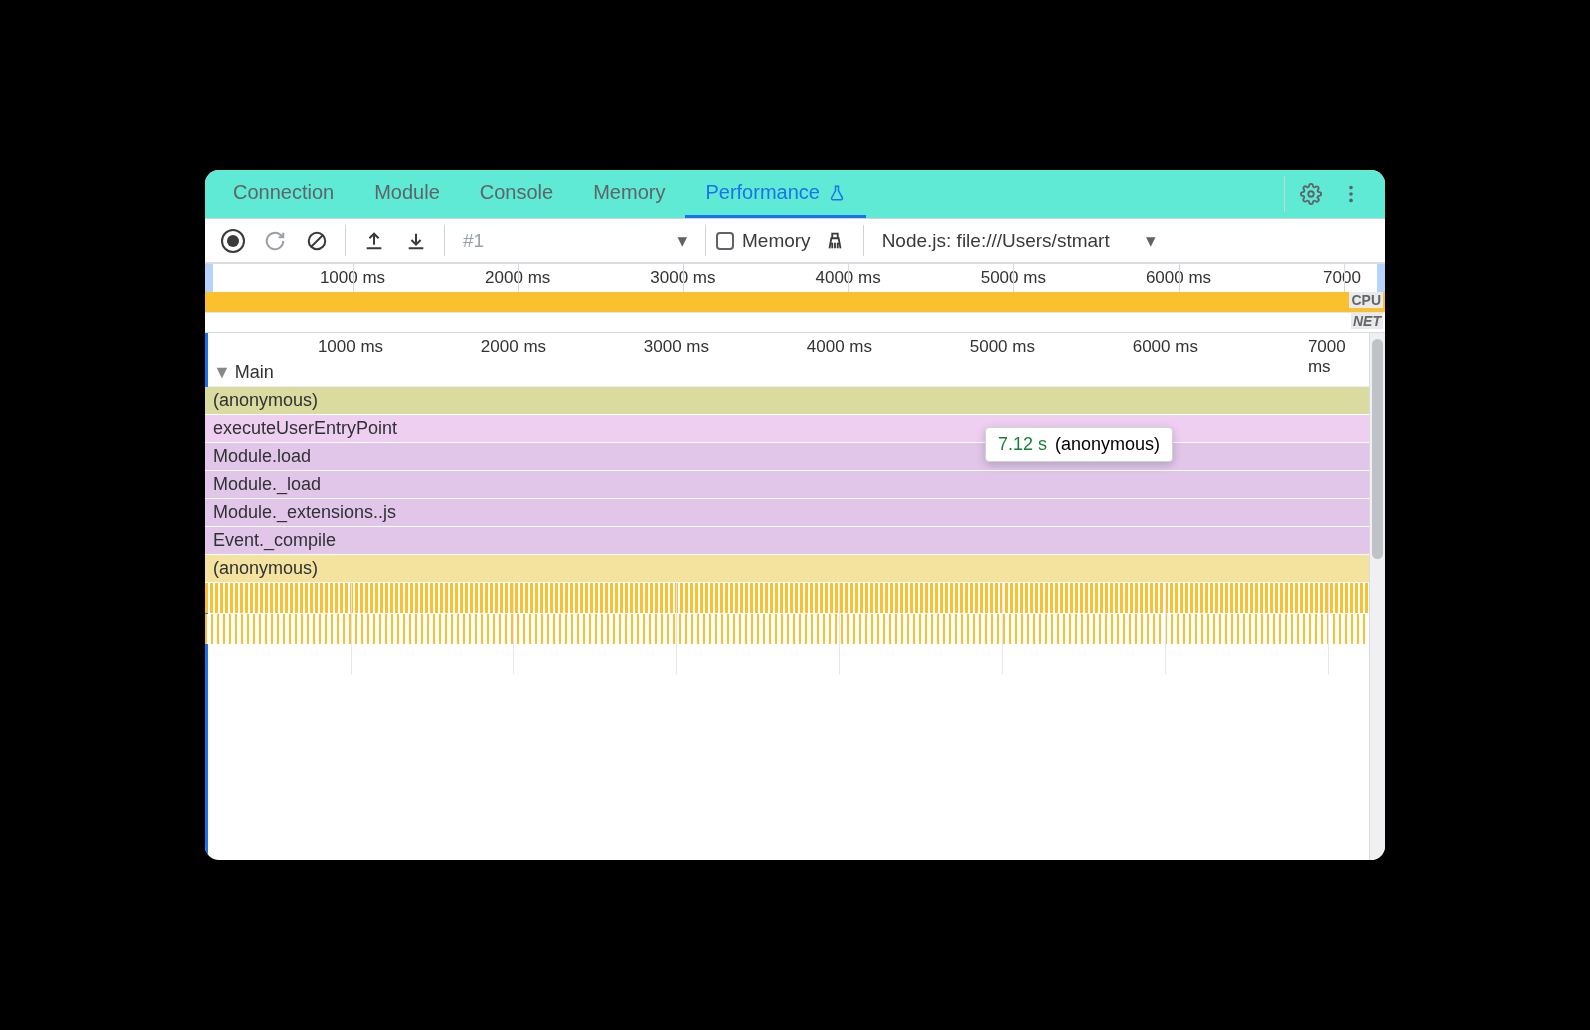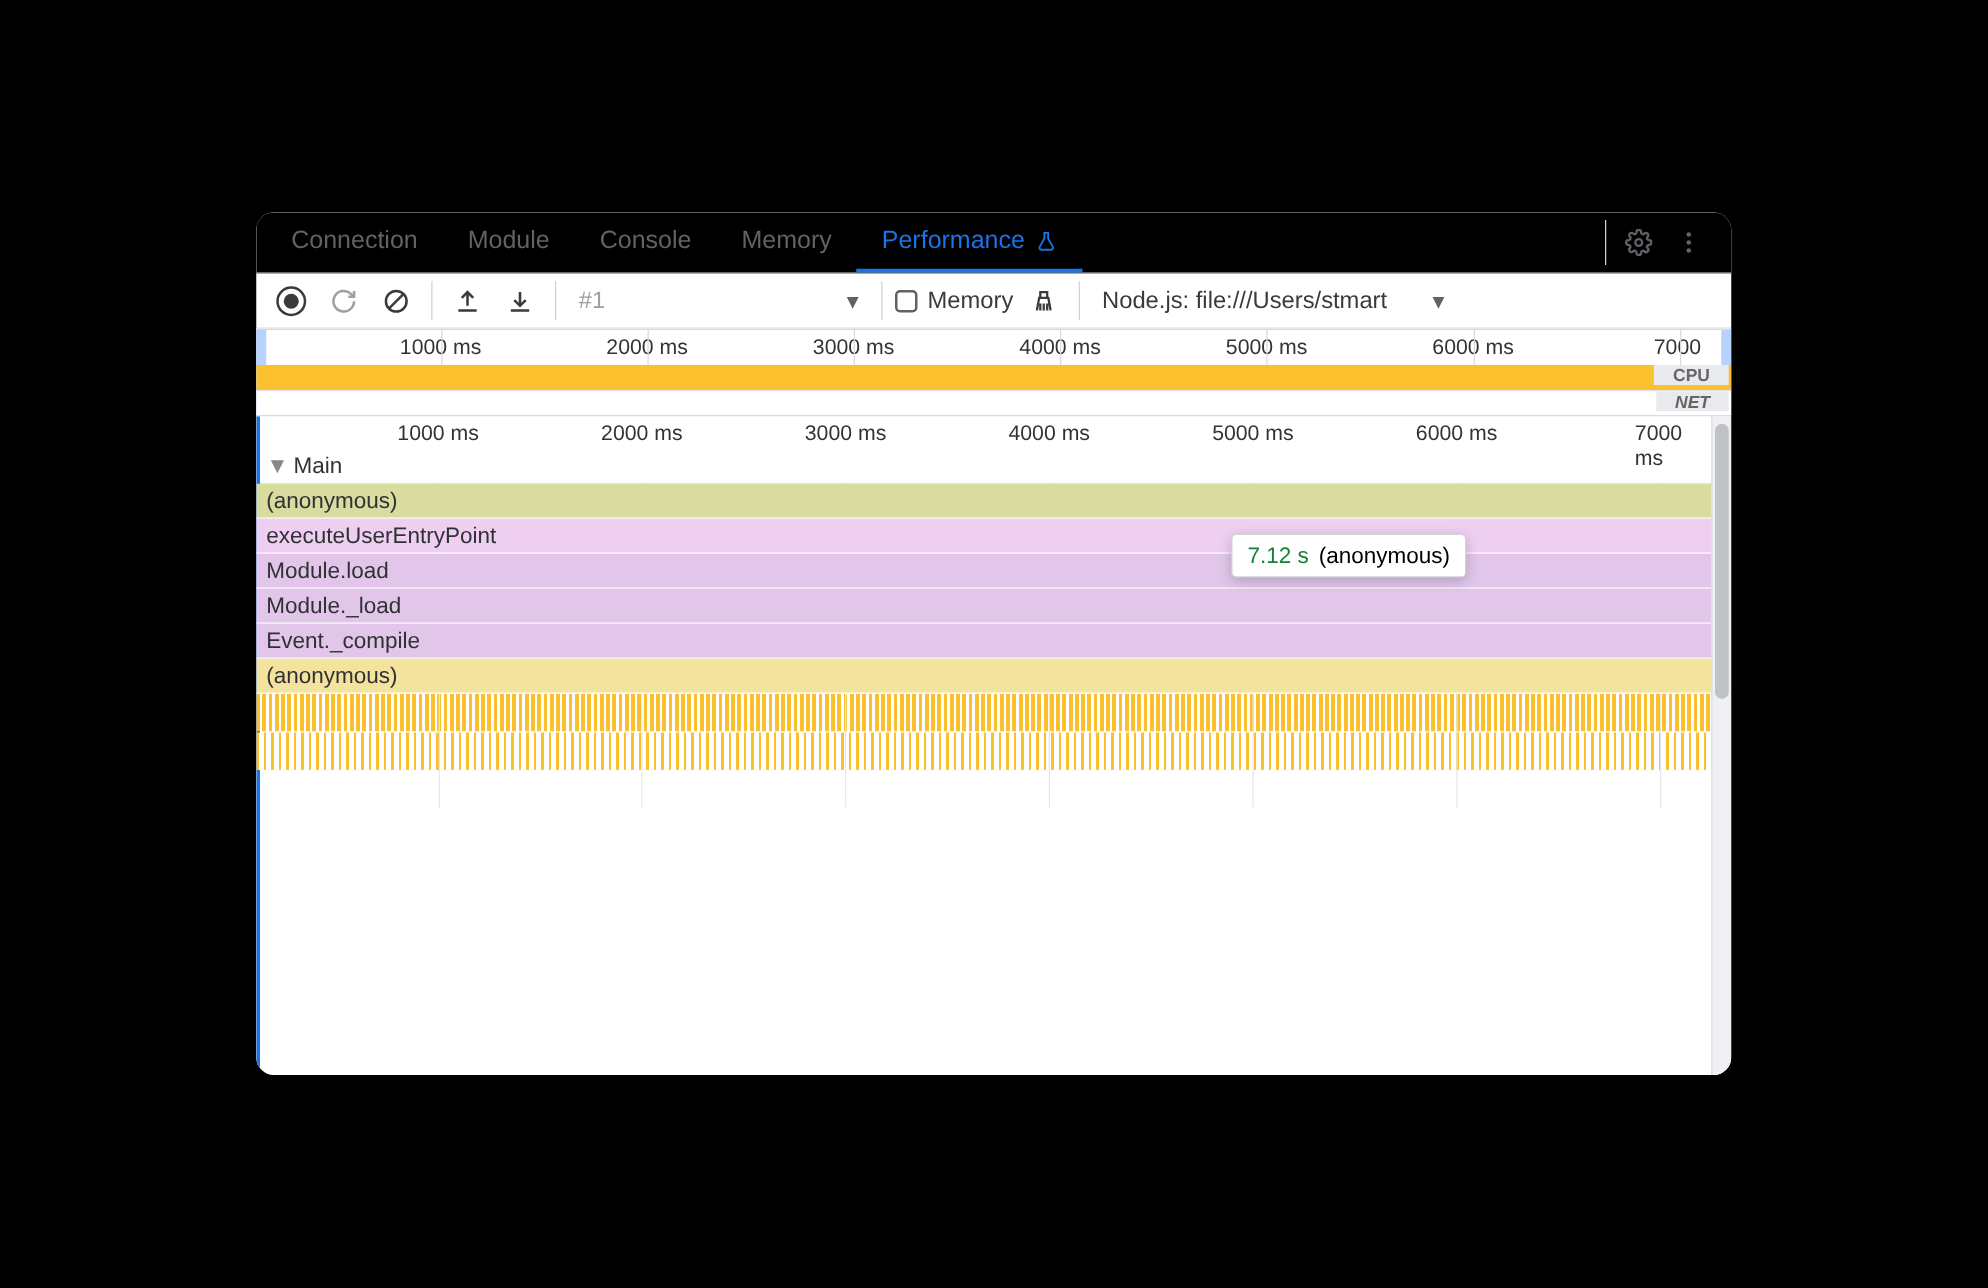--- a/index.html
+++ b/index.html
@@ -31,21 +31,21 @@
   align-items: center;
   position: relative;
 }
 .traffic { display: flex; gap: 10px; padding-left: 18px; }
 .dot { width: 15px; height: 15px; border-radius: 50%; }
 .dot.red { background:#ff5f57; border:1px solid #e24640;}
 .dot.yellow { background:#febc2e; border:1px solid #d9a326;}
 .dot.green { background:#28c840; border:1px solid #23a934;}
 .title { position:absolute; left:0; right:0; text-align:center; font-weight:600; font-size:19px; color:#3a3a3c; pointer-events:none;}
 .tabs {
-  height:49px; background:#000000; border-bottom:1px solid #cfd2d6;
+  height:49px; background:#5eead4; border-bottom:1px solid #cfd2d6;
   display:flex; align-items:stretch; padding:0 8px;
 }
 .tab {
   padding:0 20px; display:flex; align-items:center; gap:8px;
   font-size:20px; color:#5f6368; cursor:pointer; border-bottom:3px solid transparent;
 }
 .tab.active { color:#1a73e8; border-bottom-color:#1a73e8; }
 .tabs-right { margin-left:auto; display:flex; align-items:center; gap:4px; padding-right:8px;}
 .icon-btn { width:36px; height:36px; display:flex; align-items:center; justify-content:center; color:#5f6368; border-radius:4px; cursor:pointer;}
 svg { display:block; }
@@ -58,21 +58,21 @@
 .rec-inner{width:12px;height:12px;background:#3a3a3c;border-radius:50%;}
 .select-box{display:flex;align-items:center;gap:6px;padding:0 8px;color:#5f6368;font-size:19px;min-width:240px;}
 .chev{color:#5f6368;}
 .chk{width:18px;height:18px;border:2px solid #5f6368;border-radius:4px;}
 .range-row{height:42px;display:flex;align-items:center;padding:0 14px;font-size:20px;color:#303134;}
 .timeline-mini{position:relative;border-top:1px solid #d9dbe0;border-bottom:1px solid #d9dbe0;background:#fff;}
 .ruler{height:28px;position:relative;font-size:17px;color:#333;}
 .tick{position:absolute;top:4px;transform:translateX(-50%);}
 .tick-line{position:absolute;top:0;bottom:0;width:1px;background:#d9dbe0;}
 .cpu-band{height:20px;background:#fbc02d;position:relative;}
-.cpu-label,.net-label{position:absolute;right:2px;font-size:14px;font-weight:600;color:#666;background:#e8eaed;padding:0 15px;}
+.cpu-label,.net-label{position:absolute;right:2px;font-size:14px;font-weight:600;color:#666;background:#e8eaed;padding:0 2px;}
 .cpu-label{top:0;}
 .net-band{height:20px;background:#fff;position:relative;border-top:1px solid #e2e4e8;font-style:italic;}
 .net-label{top:0;}
 .handle{position:absolute;top:0;width:8px;height:100%;background:#6ea8ff;opacity:0.5;}
 .handle.left{left:0;}
 .handle.right{right:0;}
 .main-area{flex:1;position:relative;overflow:hidden;display:flex;}
 .main-content{flex:1;position:relative;}
 .scrollbar{width:16px;background:#f0f0f2;border-left:1px solid #d9dbe0;position:relative;}
 .scroll-thumb{position:absolute;left:2px;right:2px;top:6px;height:220px;background:#bfc2c7;border-radius:6px;}
@@ -233,20 +233,21 @@
             <div style="left:40.5%"></div>
           <div style="left:54.5%"></div>
             <div style="left:68.5%"></div>
             <div style="left:82.5%"></div>
             <div style="left:96.5%"></div>
         </div>
         <div class="flame-row c-olive">(anonymous)</div>
         <div class="flame-row c-pink">executeUserEntryPoint</div>
         <div class="flame-row c-purple">Module.load</div>
         <div class="flame-row c-purple">Module._load</div>
+        <div class="flame-row c-purple">Module._extensions..js</div>
         <div class="flame-row c-purple">Event._compile</div>
         <div class="flame-row c-yellow2">(anonymous)</div>
         <div class="flame-dense"></div>
         <div class="flame-dense2"></div>
         <div style="height:30px;"></div>
         <div class="tooltip">
           <span class="tt-time">7.12 s</span><span>(anonymous)</span>
         </div>
       </div>
     </div>

